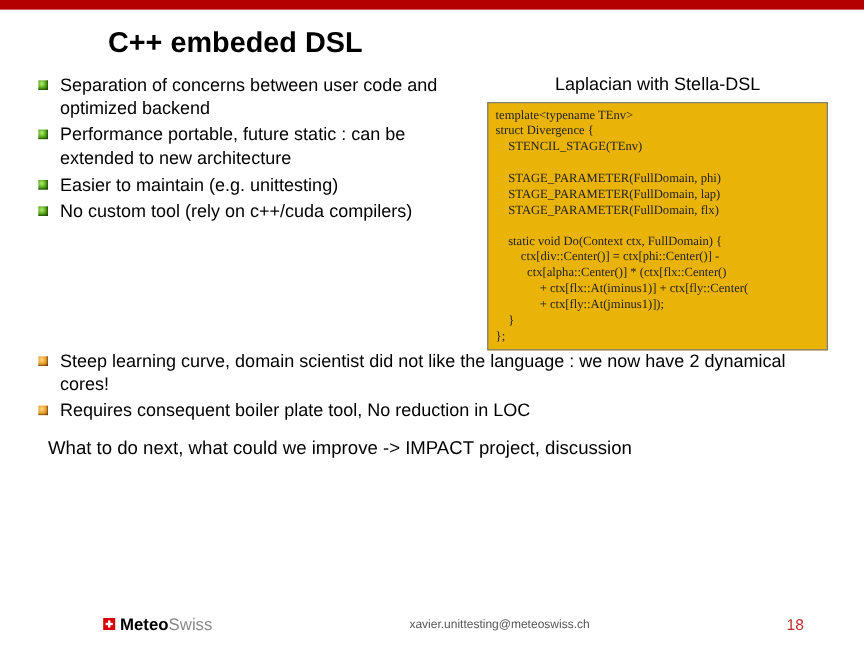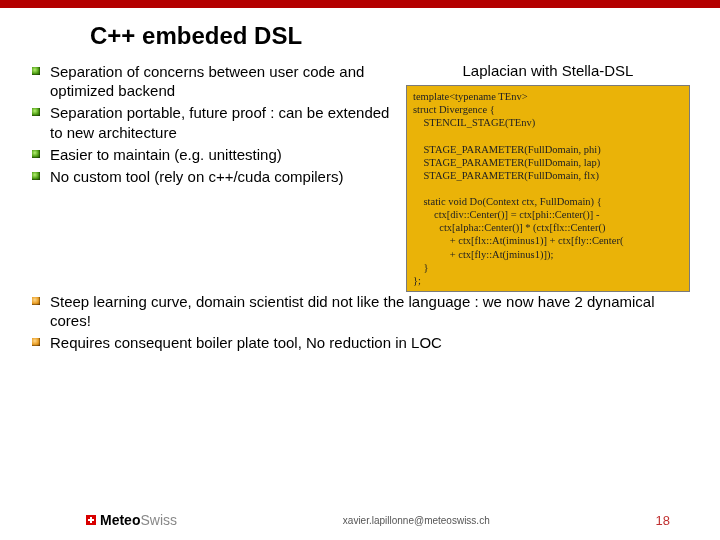--- a/index.html
+++ b/index.html
@@ -146,21 +146,21 @@
 <div class="topbar"></div>
 
 <div class="title">C++ embeded DSL</div>
 
 <div class="content">
 
   <div class="row">
     <div class="leftcol">
       <ul class="bullets">
         <li>Separation of concerns between user code and optimized backend</li>
-        <li>Separation portable, future proof : can be extended to new architecture</li>
+        <li>Performance portable, future static : can be extended to new architecture</li>
         <li>Easier to maintain (e.g. unittesting)</li>
         <li>No custom tool (rely on c++/cuda compilers)</li>
       </ul>
     </div>
     <div class="rightcol">
       <div class="codelabel">Laplacian with Stella-DSL</div>
       <div class="codebox">template&lt;typename TEnv&gt;
 struct Divergence {
     STENCIL_STAGE(TEnv)
 
@@ -176,24 +176,25 @@
     }
 };</div>
     </div>
   </div>
 
   <ul class="bullets minus">
     <li>Steep learning curve, domain scientist did not like the language : we now have 2 dynamical cores!</li>
     <li>Requires consequent boiler plate tool, No reduction in LOC</li>
   </ul>
 
+  <div class="closing">What to do next, what could we improve -&gt; IMPACT project, discussion</div>
 
 </div>
 
 <div class="footer">
   <div class="logo">
     <span class="swisscross"></span>
     <span class="meteo">Meteo</span>
       <span class="swiss">Swiss</span>
   </div>
-  <span class="email">xavier.lapillonne@meteoswiss.ch</span>
+  <span class="email">xavier.unittesting@meteoswiss.ch</span>
   <span class="pagenum">18</span>
 </div>
 
 </body></html>

